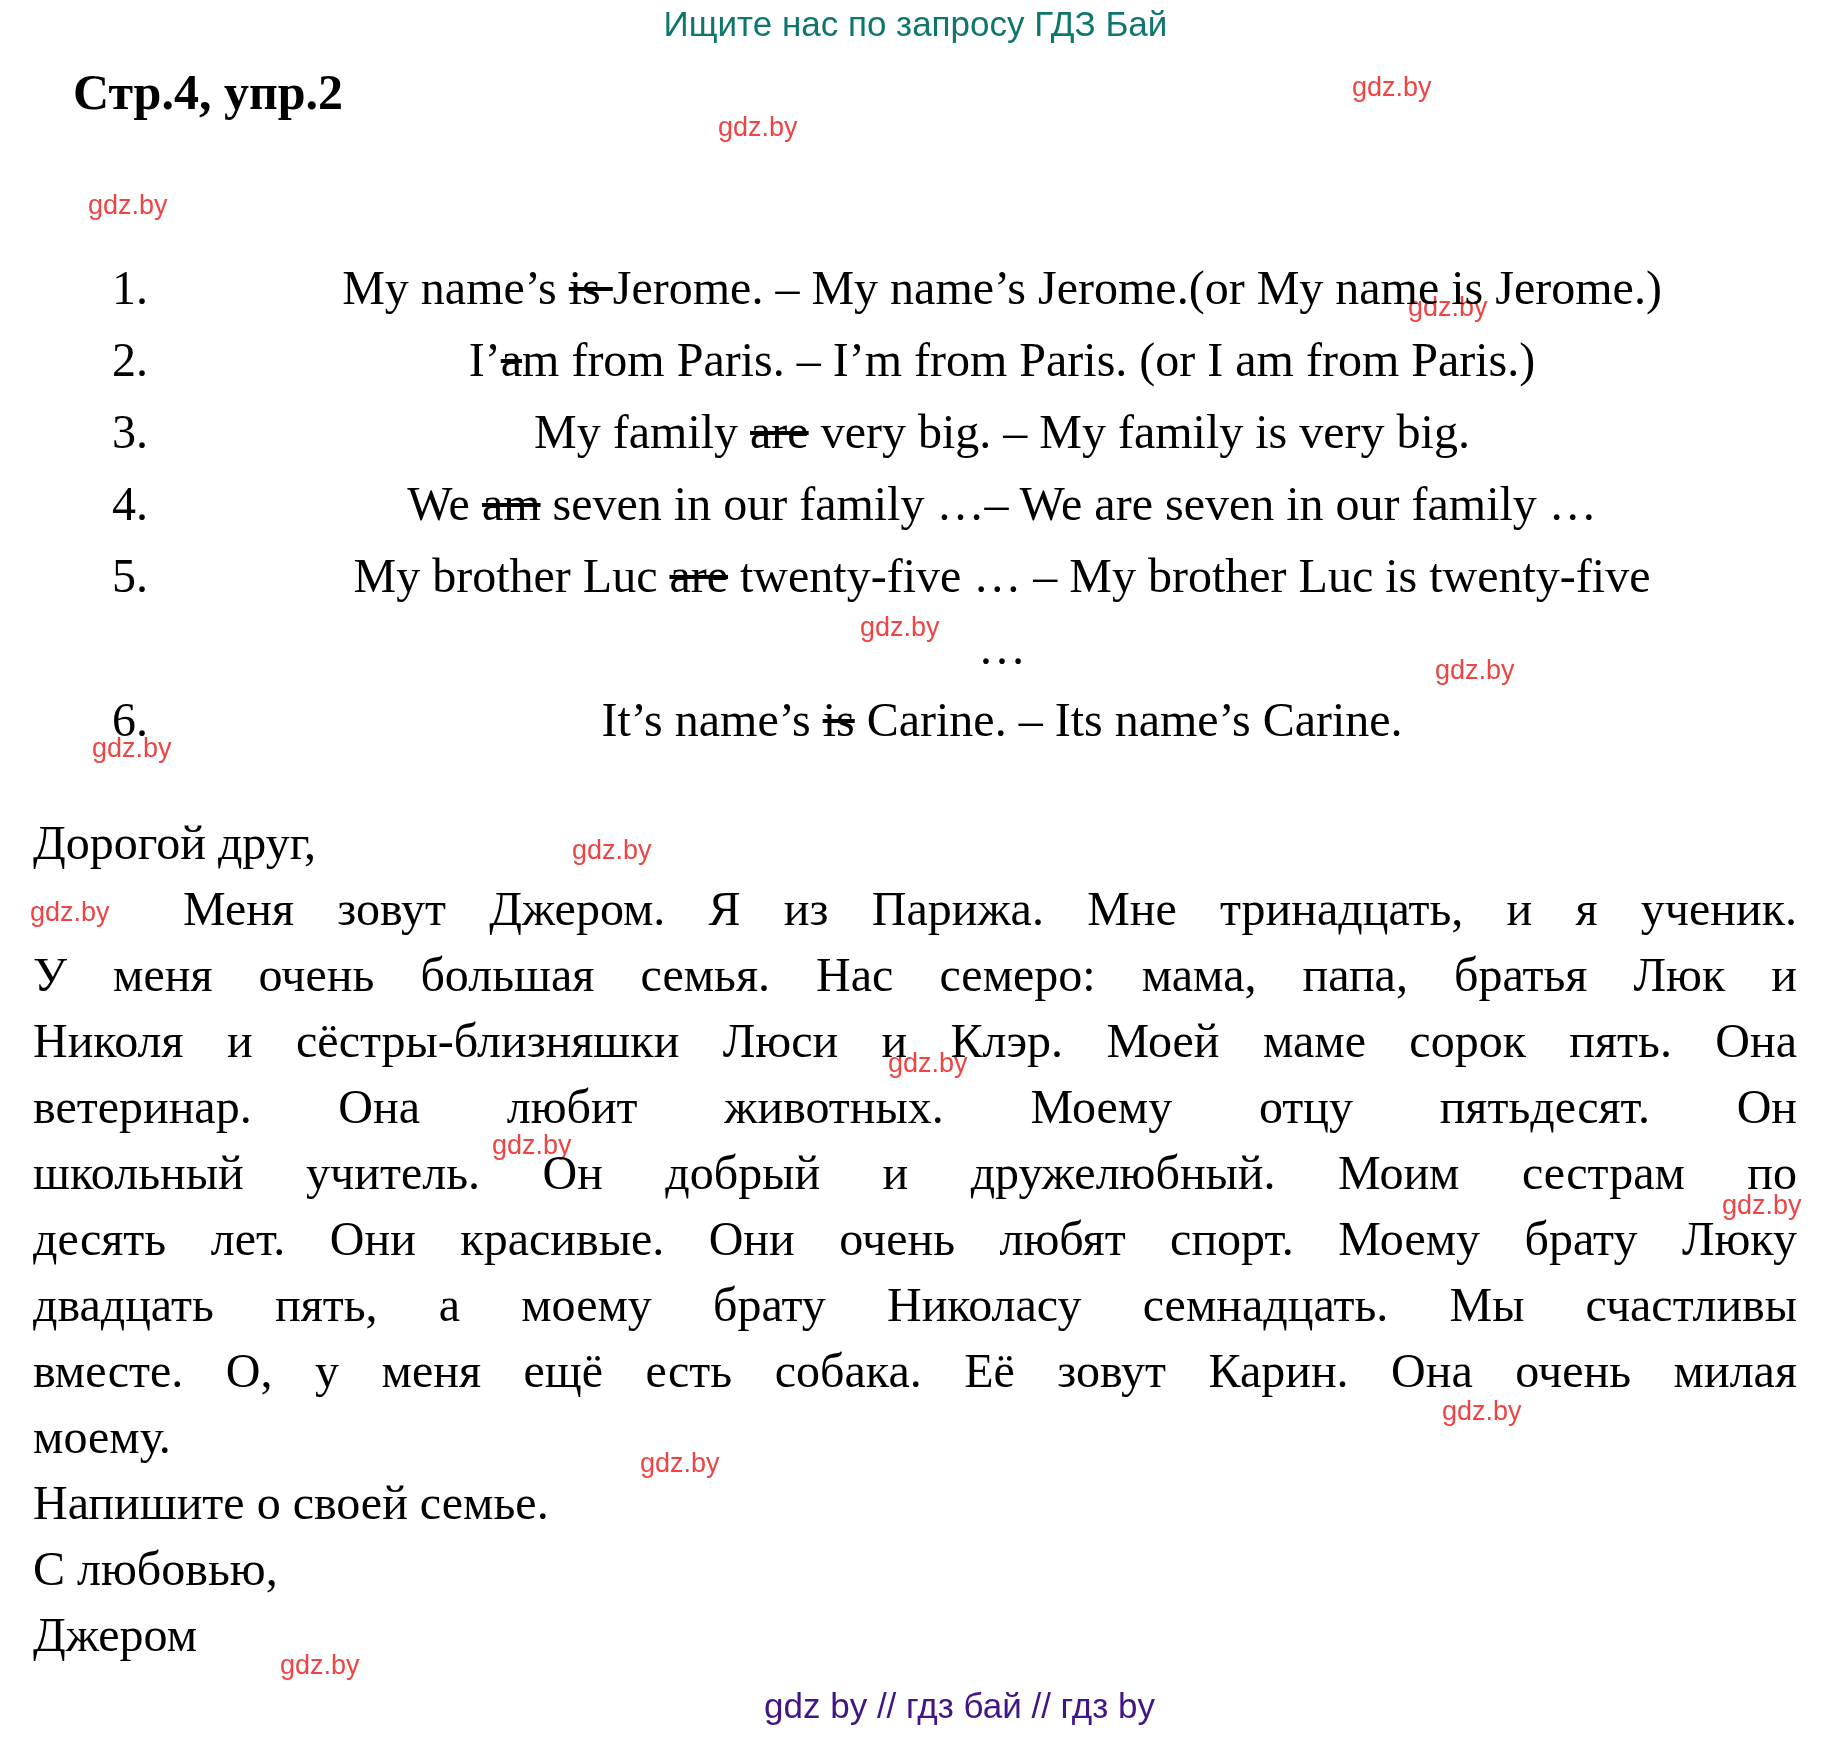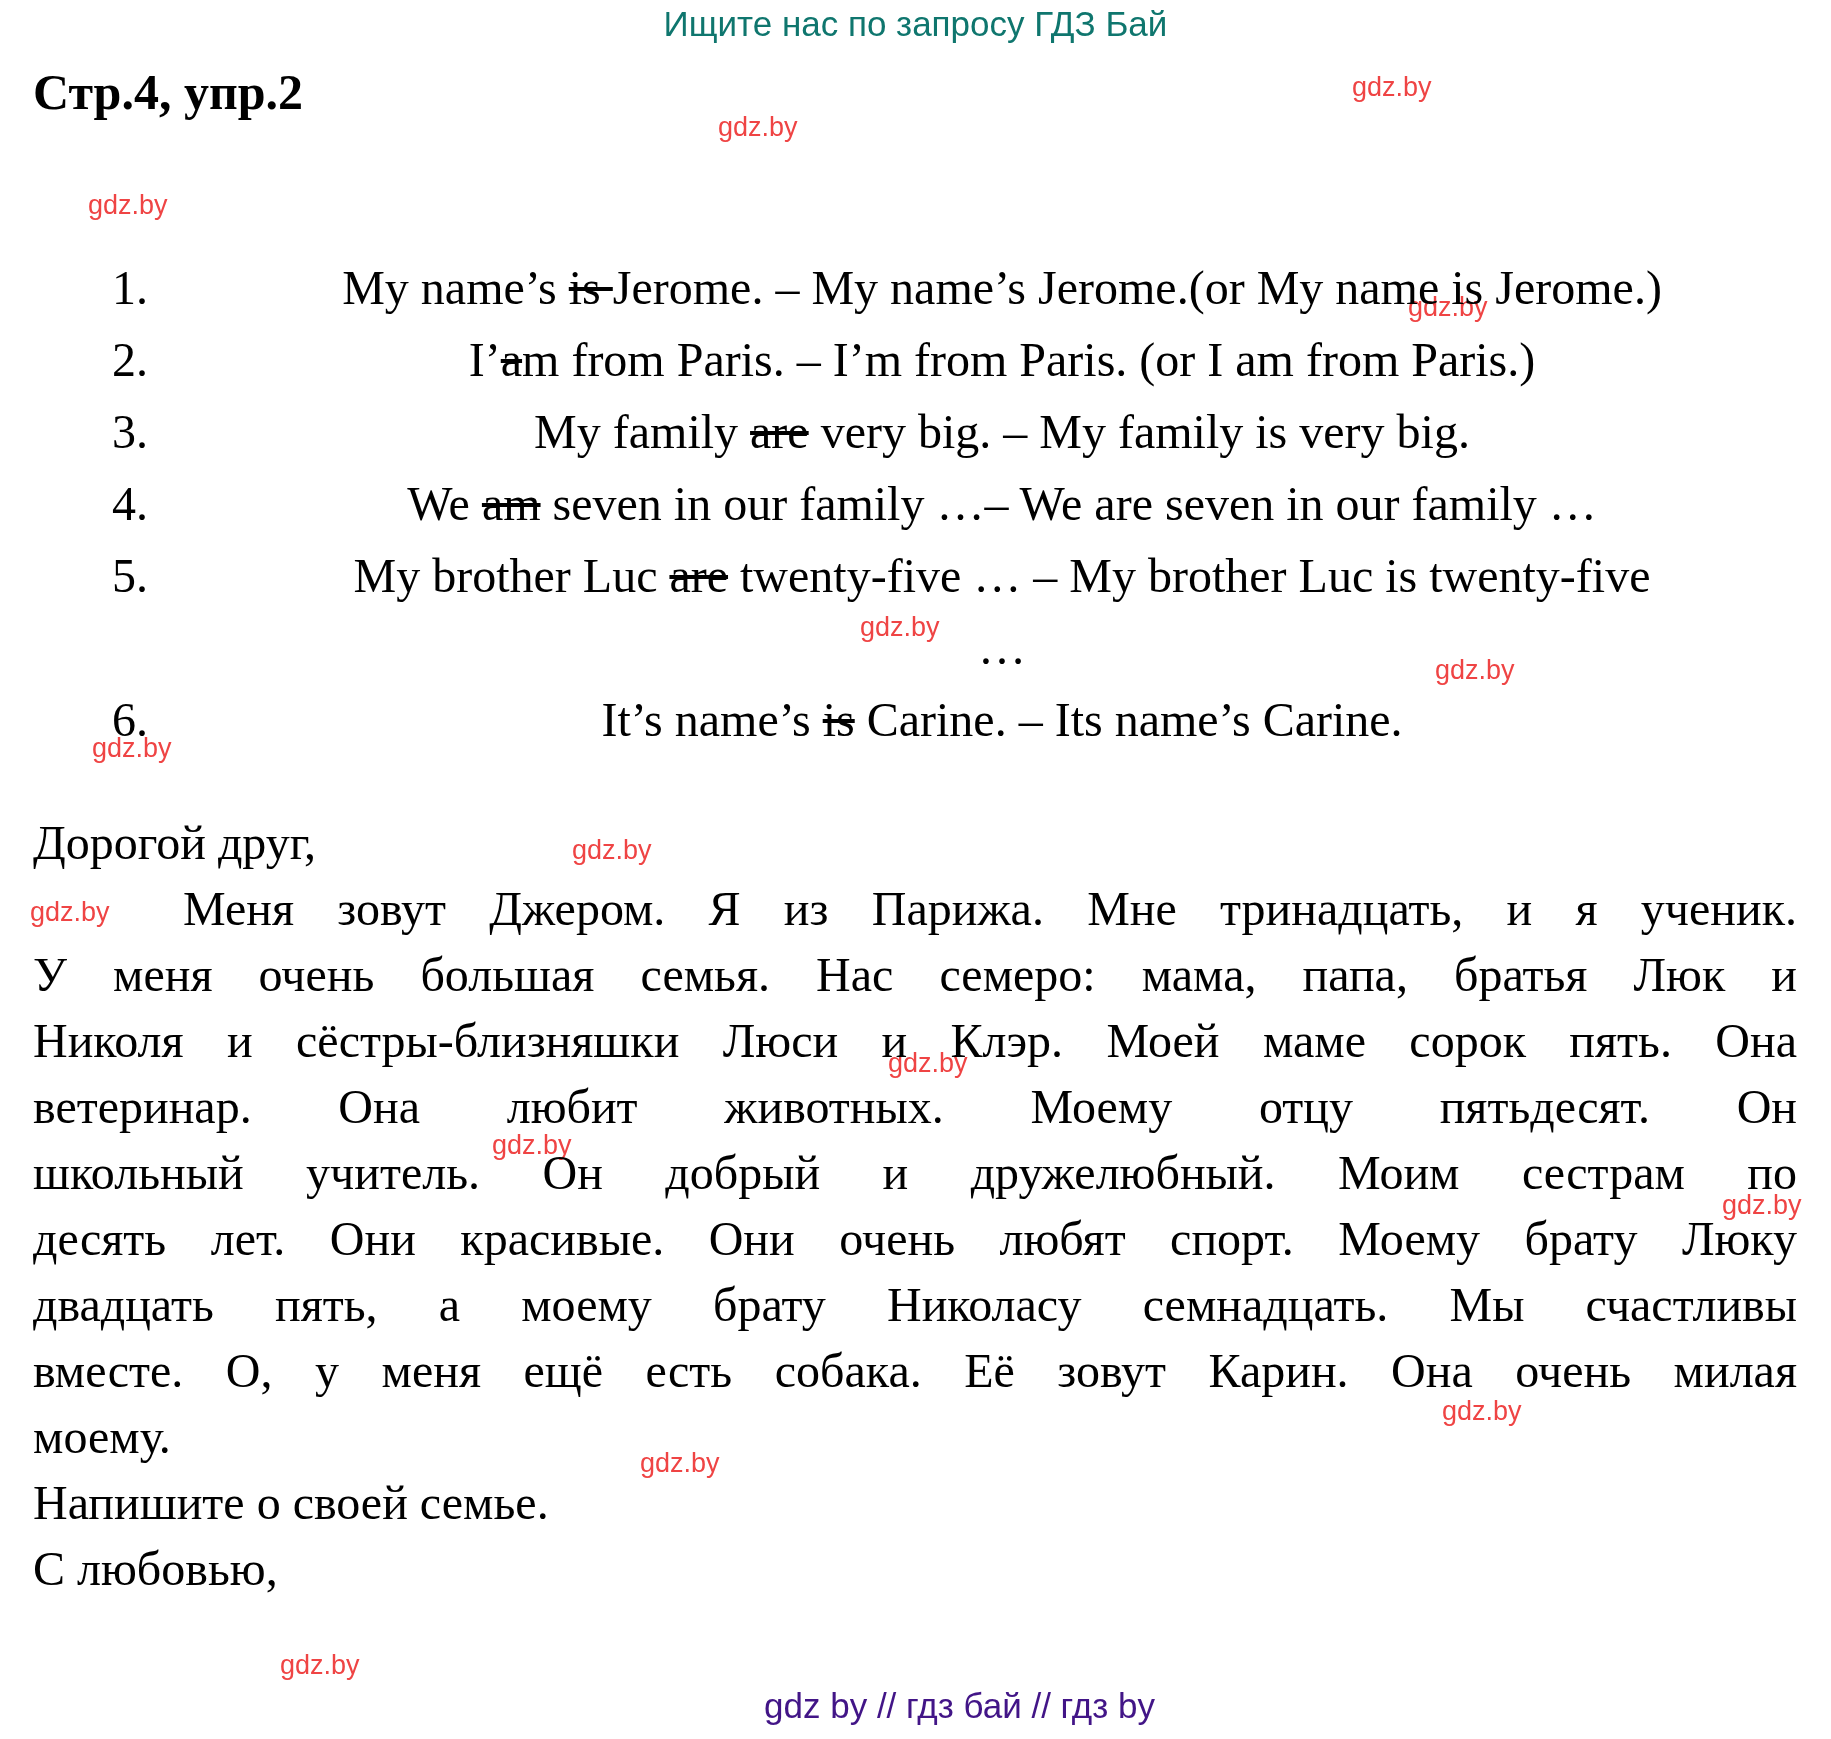--- a/index.html
+++ b/index.html
@@ -31,21 +31,21 @@
     white-space: nowrap;
     text-align: right;
   }
   .heading {
     position: absolute;
     left: 33px;
     top: 56px;
     font-size: 50px;
     line-height: 72px;
   }
-  .heading .title-line { font-weight: bold; }
+  .heading .title-line { font-weight: bold; margin-left: 40px; }
   .ex-list {
     position: absolute;
     left: 112px;
     top: 252px;
     width: 1702px;
     font-size: 48px;
     line-height: 72px;
   }
   .ex-item { display: flex; }
   .ex-num { flex: 0 0 78px; width: 78px; }
@@ -151,15 +151,16 @@
     <div class="ltr-line just">У меня очень большая семья. Нас семеро: мама, папа, братья Люк и</div>
     <div class="ltr-line just">Николя и сёстры-близняшки Люси и Клэр. Моей маме сорок пять. Она</div>
     <div class="ltr-line just">ветеринар. Она любит животных. Моему отцу пятьдесят. Он</div>
     <div class="ltr-line just">школьный учитель. Он добрый и дружелюбный. Моим сестрам по</div>
     <div class="ltr-line just">десять лет. Они красивые. Они очень любят спорт. Моему брату Люку</div>
     <div class="ltr-line just">двадцать пять, а моему брату Николасу семнадцать. Мы счастливы</div>
     <div class="ltr-line just">вместе. О, у меня ещё есть собака. Её зовут Карин. Она очень милая</div>
     <div class="ltr-line">моему.</div>
     <div class="ltr-line">Напишите о своей семье.</div>
     <div class="ltr-line">С любовью,</div>
+    <div class="ltr-line">Джером</div>
   </div>
 
 <div class="footer" style="color: rgb(66, 21, 135);">gdz by  //  гдз бай  //  гдз by</div>
 
 </body></html>

